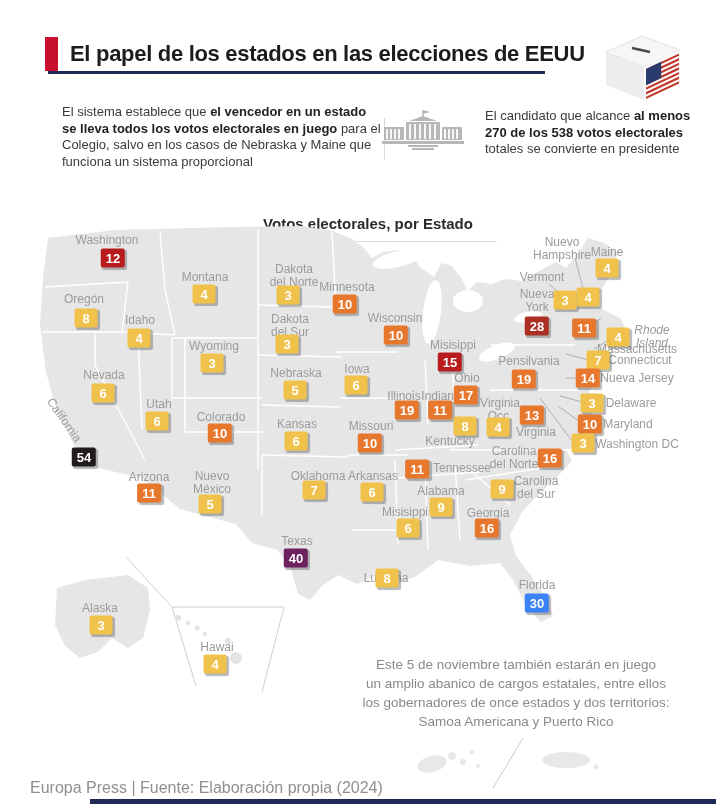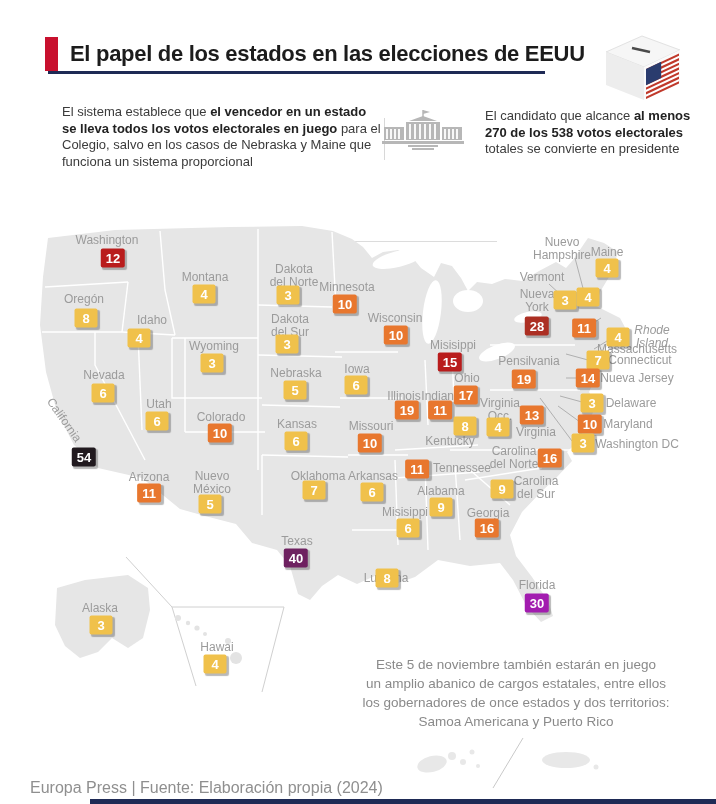--- a/index.html
+++ b/index.html
@@ -87,20 +87,21 @@
         <line x1="17" y1="21" x2="17" y2="31"></line>
       <line x1="63" y1="21" x2="63" y2="31"></line>
         <line x1="67" y1="21" x2="67" y2="31"></line>
       <line x1="71" y1="21" x2="71" y2="31"></line>
         <line x1="75" y1="21" x2="75" y2="31"></line>
     </g>
   </svg>
 
   <div id="intro-right"><span>El candidato que alcance </span><span class="intro-bold">al menos 270 de los 538 votos electorales</span><span> totales se convierte en presidente</span></div>
 
+  <div id="map-title">Votos electorales, por Estado</div>
   <div id="map-title-underline"></div>
 
   <svg id="map-svg" width="716" height="804" viewBox="0 0 716 804">
 
     <path fill="#e6e6e6" d="
       M 48 238 L 115 230 L 230 227 L 302 226 L 333 231 L 352 239
       L 363 247 L 372 258 L 383 252 L 398 250 L 412 257 L 421 268
       L 434 277 L 441 263 L 452 266 L 461 278 L 468 291
       L 477 282 L 492 284 L 505 279 L 522 281 L 539 271 L 556 262
       L 566 268 L 573 260 L 588 238 L 604 243 L 618 252 L 612 272
@@ -202,21 +203,21 @@
 
   <div id="state-layer">
       <div class="state-label" style="left: 107px; top: 240px;">
         <div>Washington</div>
       </div>
       <div class="vote-badge" style="left: 113px; top: 258px; background: #b91c1c;">12</div>
       <div class="state-label" style="left: 84px; top: 299px;">
         <div>Oregón</div>
       </div>
       <div class="vote-badge" style="left: 86px; top: 318px; background: rgb(240, 193, 75);">8</div>
-      <div class="state-label" style="left: 152px; top: 320px;">
+      <div class="state-label" style="left: 140px; top: 320px;">
         <div>Idaho</div>
       </div>
       <div class="vote-badge" style="left: 139px; top: 338px; background: rgb(240, 193, 75);">4</div>
       <div class="state-label" style="left: 205px; top: 277px;">
         <div>Montana</div>
       </div>
       <div class="vote-badge" style="left: 204px; top: 294px; background: rgb(240, 193, 75);">4</div>
       <div class="state-label" style="left: 214px; top: 346px;">
         <div>Wyoming</div>
       </div>
@@ -324,21 +325,21 @@
         <div>Alabama</div>
       </div>
       <div class="vote-badge" style="left: 441px; top: 507px; background: rgb(240, 193, 75);">9</div>
       <div class="state-label" style="left: 488px; top: 513px;">
         <div>Georgia</div>
       </div>
       <div class="vote-badge" style="left: 487px; top: 528px; background: rgb(232, 119, 46);">16</div>
       <div class="state-label" style="left: 537px; top: 585px;">
         <div>Florida</div>
       </div>
-      <div class="vote-badge" style="left: 537px; top: 603px; background: #a21caf;">30</div>
+      <div class="vote-badge" style="left: 537px; top: 603px; background: #3b82f6;">30</div>
       <div class="state-label" style="left: 462px; top: 468px; text-align: right;">
         <div>Tennessee</div>
       </div>
       <div class="vote-badge" style="left: 417px; top: 469px; background: rgb(232, 119, 46);">11</div>
       <div class="state-label" style="left: 500px; top: 409px;">
         <div>Virginia</div>
         <div>Occ.</div>
       </div>
       <div class="vote-badge" style="left: 498px; top: 427px; background: rgb(240, 193, 75);">4</div>
       <div class="state-label" style="left: 536px; top: 432px;">

